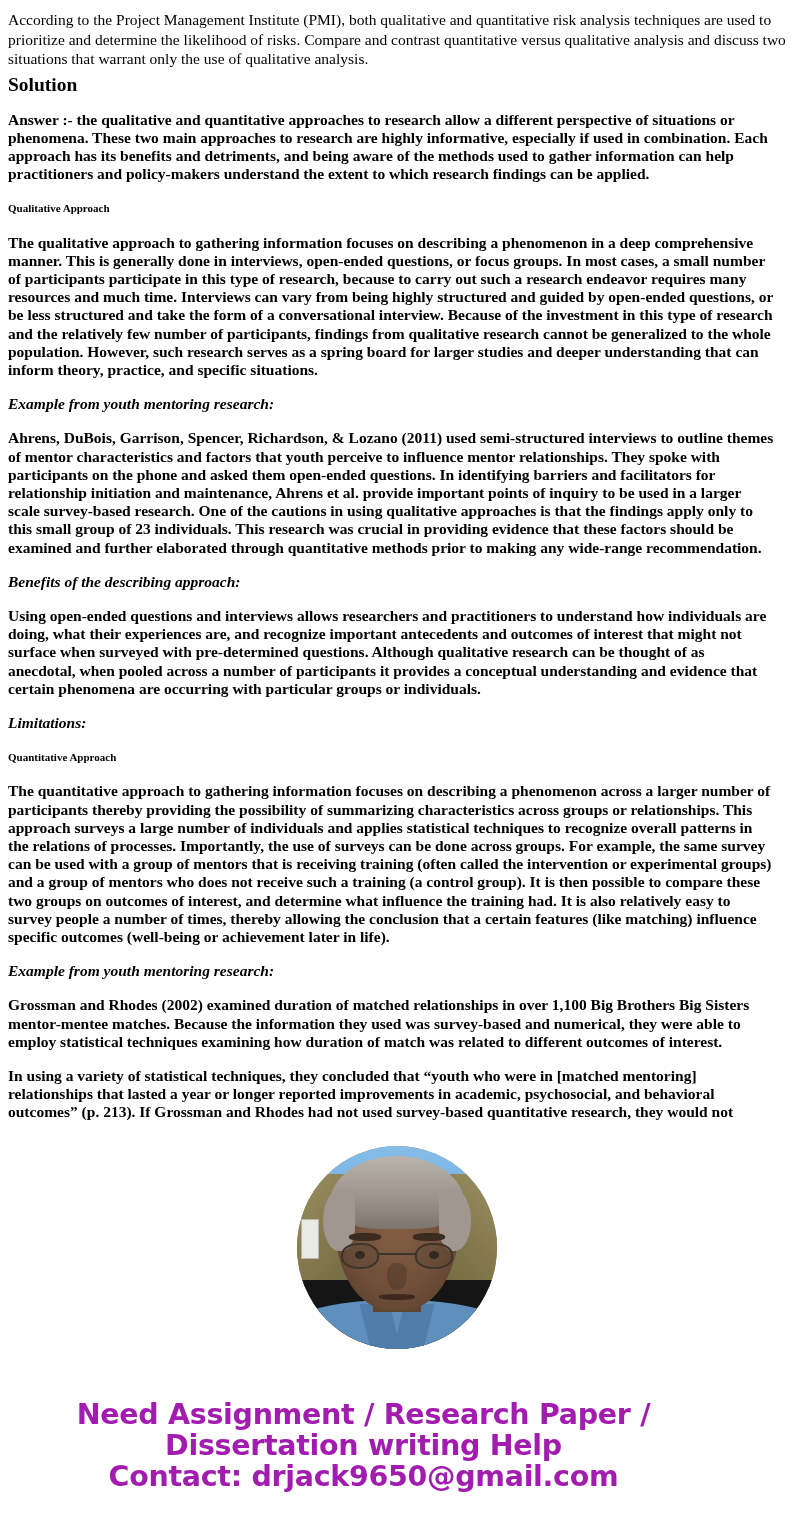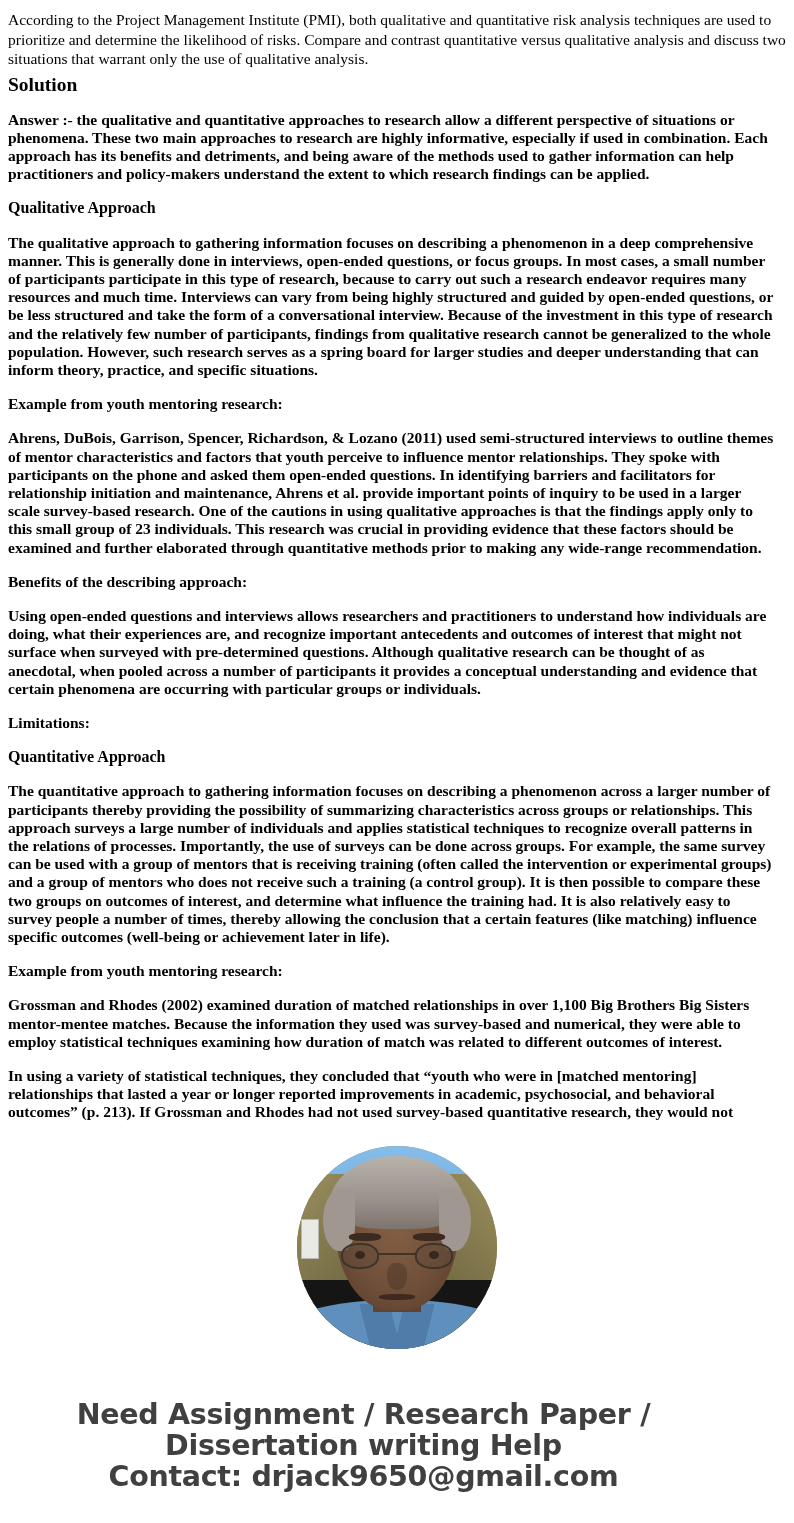--- a/index.html
+++ b/index.html
@@ -51,31 +51,32 @@
   .body-para {
     font-size: 15.5px;
     line-height: 18.2px;
     font-weight: bold;
     margin: 0 12px 16px 0;
     text-align: left;
   }
 
   
   .sub-heading {
-    font-size: 16px;
+    font-size: 11px;
     line-height: 18.2px;
     font-weight: bold;
     margin: 0 0 16px 0;
   }
 
   
   .italic-heading {
     font-size: 15.5px;
     line-height: 18.2px;
     font-weight: bold;
+    font-style: italic;
     margin: 0 0 16px 0;
   }
 
   
   .avatar-wrap {
     width: 794px;
     display: flex;
     justify-content: center;
     margin-top: 24px;
   }
@@ -235,21 +236,21 @@
     width: 727px;
     box-sizing: border-box;
     text-align: center;
     font-family: "DejaVu Sans", "Liberation Sans", sans-serif;
     font-weight: bold;
     font-size: 28.5px;
     line-height: 31px;
     letter-spacing: -0.3px;
     margin-top: 50px;
     padding: 0 8px;
-    color: #404040;
+    color: #a21caf;
   }
   .footer div { white-space: nowrap; }
   .footer .line-wrap { white-space: normal; }
 </style>
 </head>
 <body>
 
 <div class="page">
 
   <div class="content">

